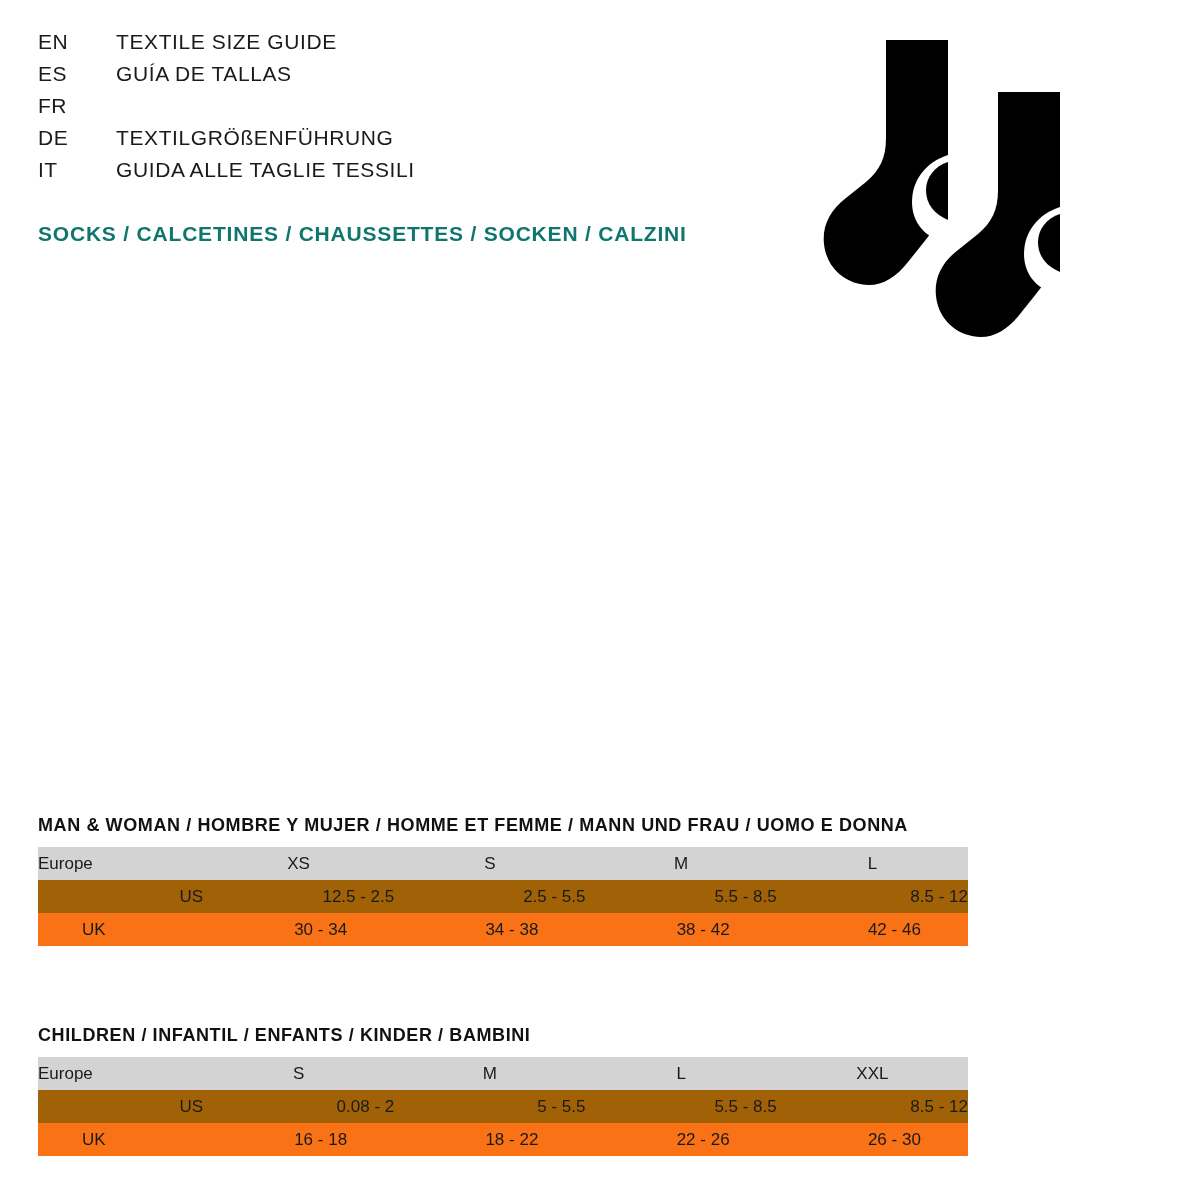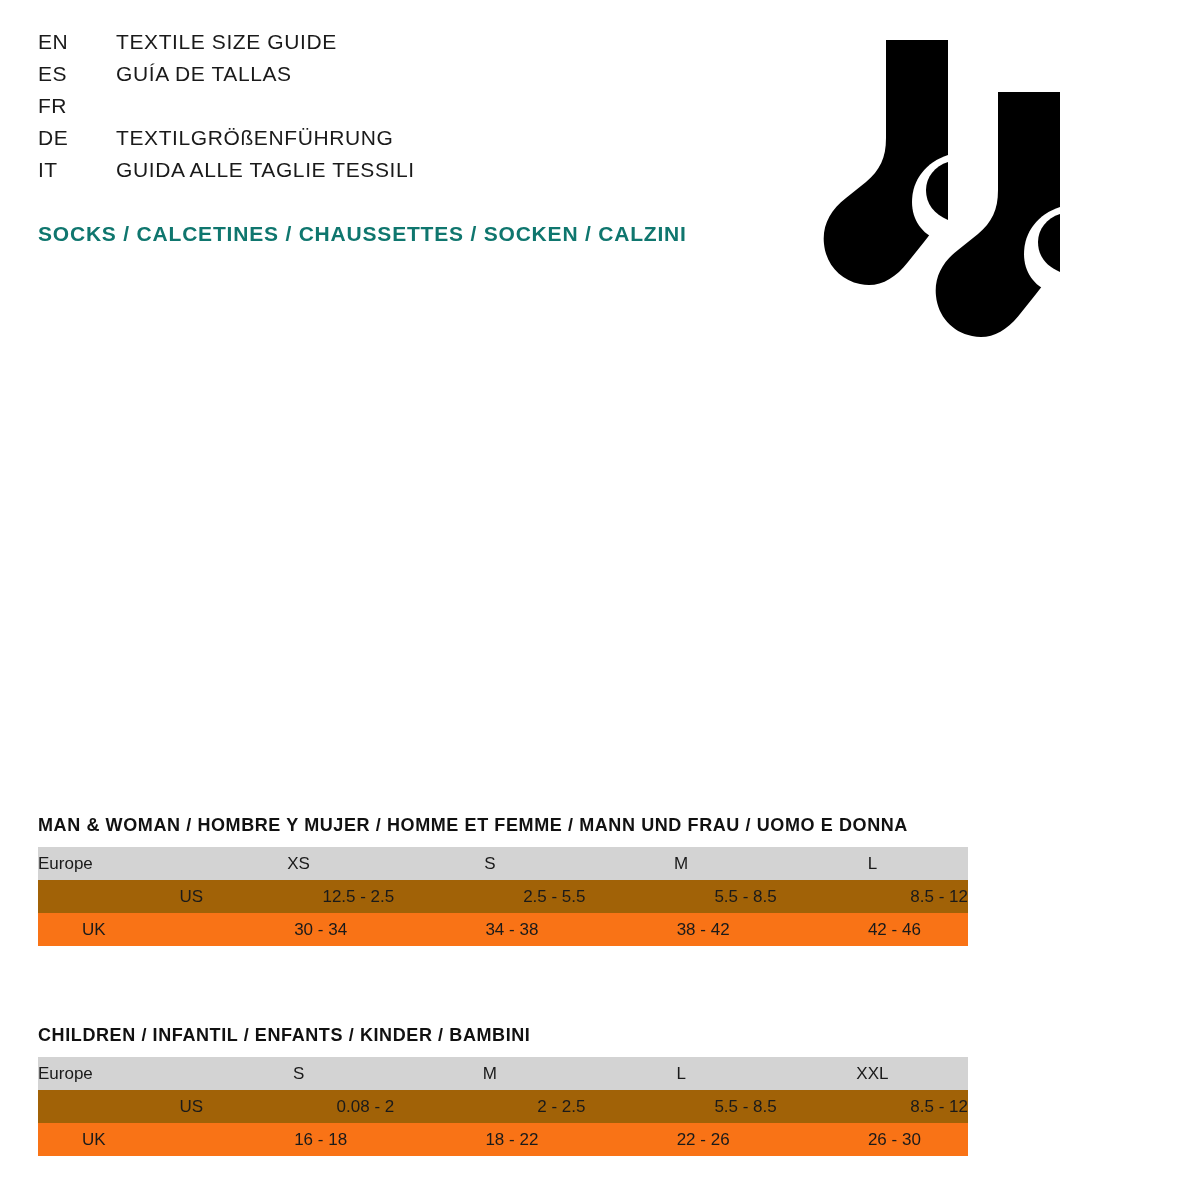--- a/index.html
+++ b/index.html
@@ -188,21 +188,21 @@
         <tr class="row-shaded">
       <td class="label-cell">Europe</td>
       <td class="value-cell">S</td>
       <td class="value-cell">M</td>
       <td class="value-cell">L</td>
       <td class="value-cell">XXL</td>
     </tr>
     <tr class="row-plain">
       <td class="label-cell">US</td>
       <td class="value-cell">0.08 - 2</td>
-      <td class="value-cell">2 - 2.5</td>
+      <td class="value-cell">5 - 5.5</td>
       <td class="value-cell">5.5 - 8.5</td>
       <td class="value-cell">8.5 - 12</td>
     </tr>
     <tr class="row-light">
       <td class="label-cell">UK</td>
       <td class="value-cell">16 - 18</td>
       <td class="value-cell">18 - 22</td>
       <td class="value-cell">22 - 26</td>
       <td class="value-cell">26 - 30</td>
     </tr>

